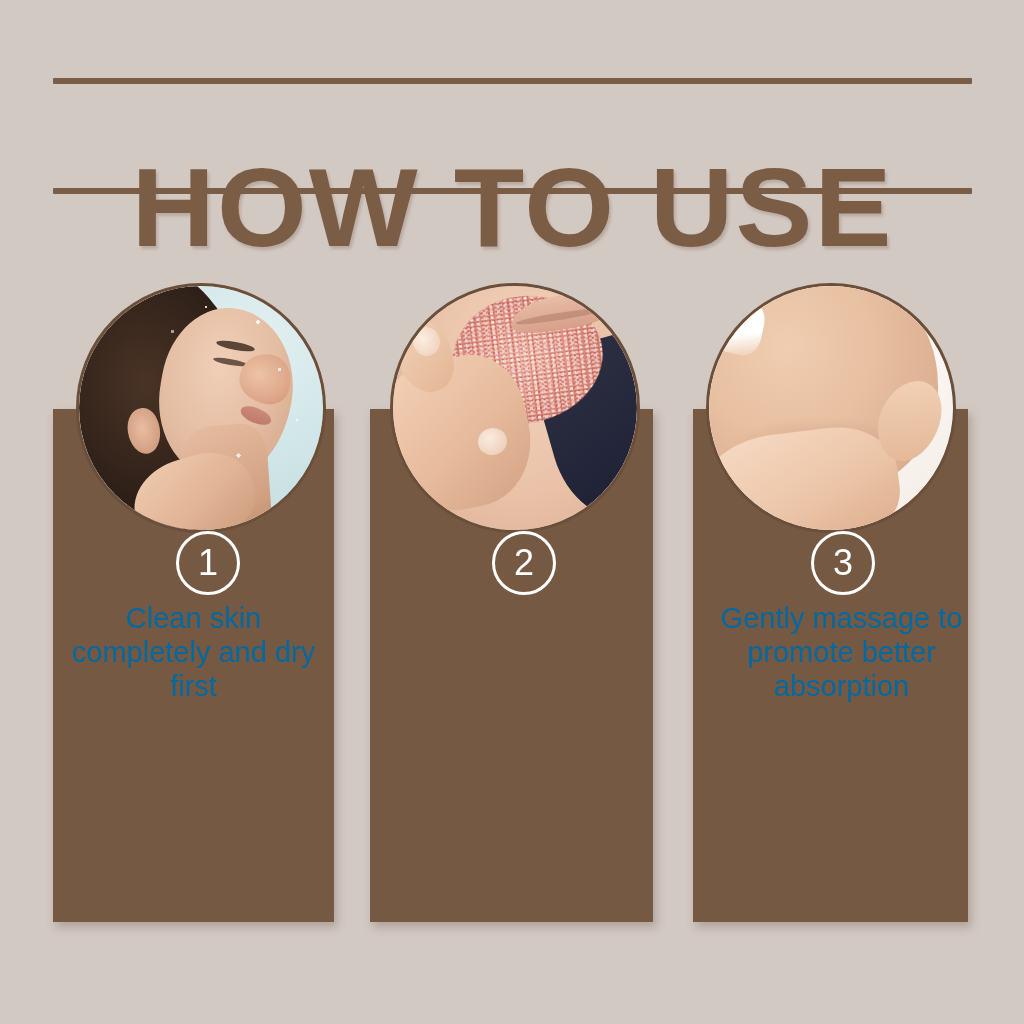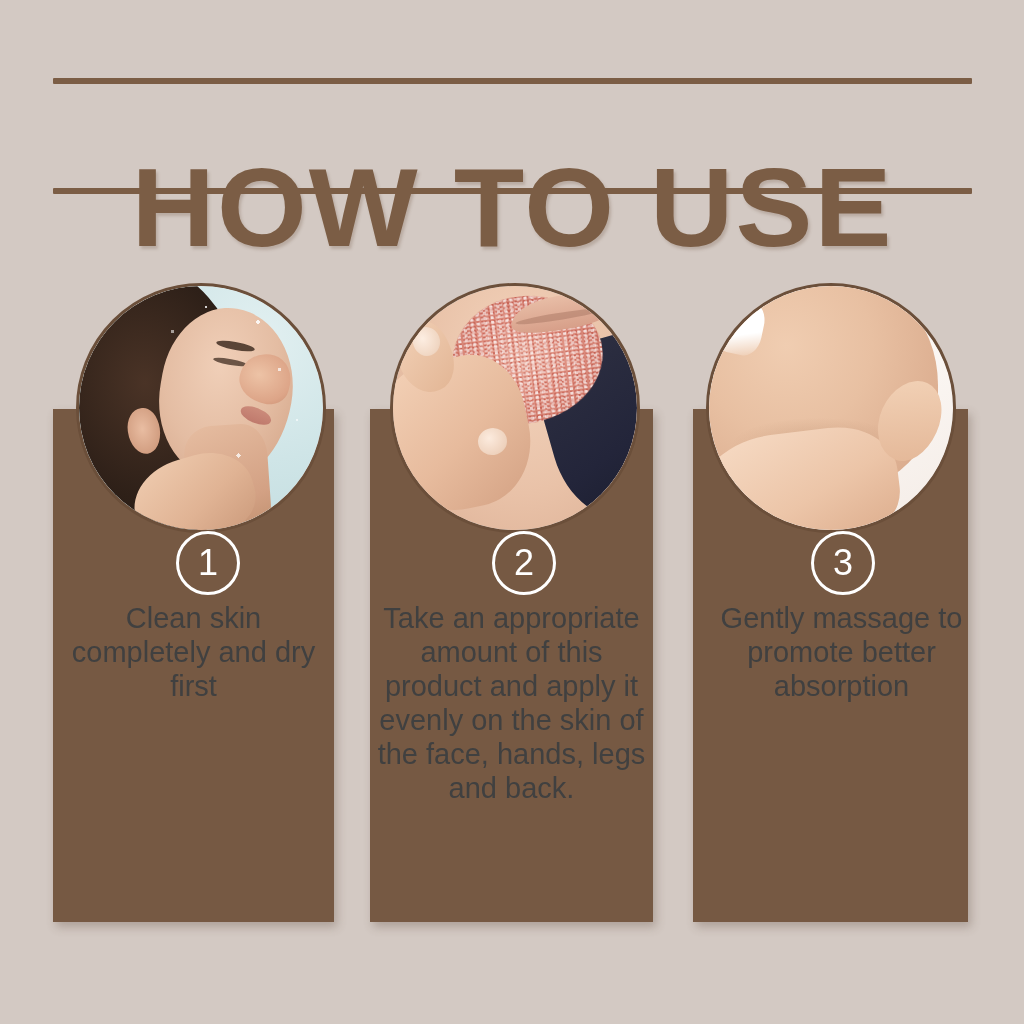--- a/index.html
+++ b/index.html
@@ -342,21 +342,21 @@
     font-weight: 400;
     line-height: 1;
     z-index: 4;
   }
 
   
   .step-caption {
     position: absolute;
     left: 0;
     width: 100%;
-    color: #404040;
+    color: #0369a1;
     font-size: 29px;
     line-height: 34px;
     text-align: center;
     font-weight: 400;
     padding: 0 6px;
     box-sizing: border-box;
     z-index: 3;
   }
 
   
@@ -417,21 +417,20 @@
         <div class="ph2-flake"></div>
         <div class="ph2-eyelid"></div>
         <div class="ph2-crease"></div>
         <div class="ph2-hand"></div>
         <div class="ph2-thumb"></div>
         <div class="ph2-nail"></div>
         <div class="ph2-nail2"></div>
       </div>
     </div>
     <div class="step-badge">2</div>
-    <div class="step-caption">Take an appropriate amount of this product and apply it evenly on the skin of the face, hands, legs and back.</div>
   </div>
 
   <div class="step-card" id="card-3">
     <div class="card-panel"></div>
     <div class="card-photo">
       <div class="photo-inner">
         <div class="ph3-bg"></div>
         <div class="ph3-skin"></div>
         <div class="ph3-hl"></div>
         <div class="ph3-shadow"></div>

